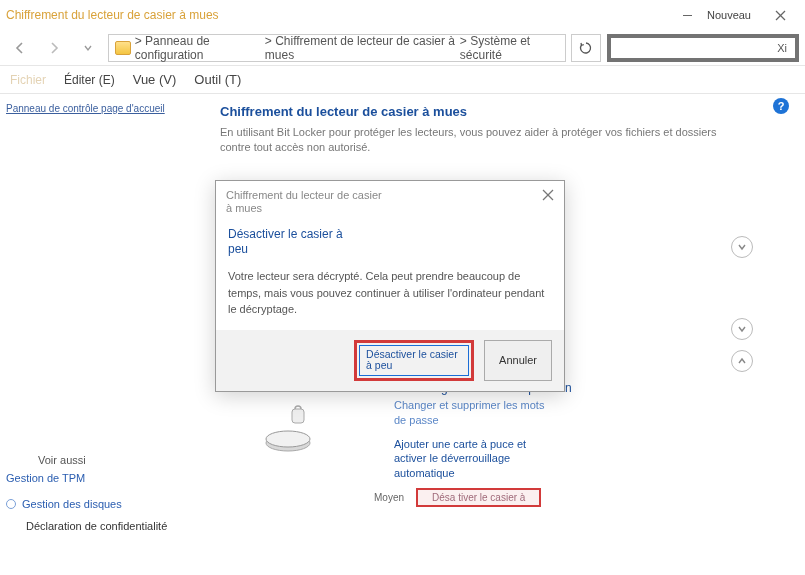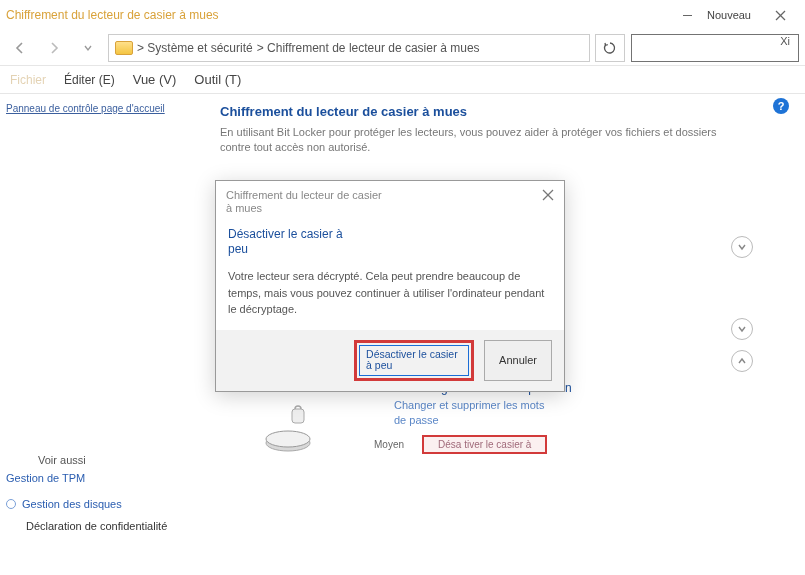--- a/index.html
+++ b/index.html
@@ -10,21 +10,21 @@
 .titlebar .spacer { flex: 1; }
 .titlebar .win-btn { width: 38px; height: 28px; display: flex; align-items: center; justify-content: center; color: #666; cursor: pointer; font-size: 11px; }
 .titlebar .win-btn.close svg { width: 11px; height: 11px; }
 .titlebar .bouche { margin-right: 10px; color: #444; }
 
 .navrow { height: 36px; display: flex; align-items: center; padding: 4px 6px; gap: 6px; border-bottom: 1px solid #e6e6e6; }
 .nav-arrow { width: 28px; height: 28px; display: flex; align-items: center; justify-content: center; color: #888; }
 .breadcrumb-box { flex: 1; height: 28px; border: 1px solid #ccc; display: flex; align-items: center; padding: 0 6px; gap: 4px; color: #555; font-size: 12px; position: relative; }
 .breadcrumb-box .folder-icon { width: 18px; height: 14px; background: linear-gradient(#ffe08a,#f4c542); border: 1px solid #d9a23a; border-radius: 2px; }
 .refresh-btn { width: 30px; height: 28px; border: 1px solid #ccc; display: flex; align-items: center; justify-content: center; margin-left: -1px; }
-.search-box { width: 168px; height: 28px; border: 1px solid #737373; display: flex; align-items: flex-start; justify-content: flex-end; padding: 0 8px; color: #555; }
+.search-box { width: 192px; height: 28px; border: 4px solid #737373; display: flex; align-items: center; justify-content: flex-end; padding: 0 8px; color: #555; }
 
 .menurow { height: 28px; display: flex; align-items: center; padding: 0 10px; gap: 18px; border-bottom: 1px solid #e6e6e6; color: #444; font-size: 12px; text-align: center; }
 .menurow .faded { color: #c9a76a; opacity: .5; }
 
 .body-area { display: flex; height: calc(100% - 30px - 36px - 28px); position: relative; }
 
 .sidebar { width: 210px; padding: 8px 6px; font-size: 11px; }
 .sidebar .home-link { color: #3b5f9e; text-decoration: underline; font-size: 10px; }
 .sidebar .see-also { margin-top: 340px; color: #555; margin-left: 32px; }
 .sidebar .side-link { color: #2a5db0; margin-top: 6px; display: block; }
@@ -43,21 +43,21 @@
 
 .drive-row { display: flex; margin-top: 10px; gap: 30px; }
 .drive-icon { width: 70px; height: 50px; position: relative; margin-left: 40px; margin-top: 20px; }
 .drive-icon svg { width: 70px; height: 60px; }
 
 .links-col { flex: 1; }
 .bullet-link { color: #1b4f9c; font-size: 12px; display: flex; align-items: flex-start; gap: 6px; }
 .bullet-link::before { content: "●"; font-size: 8px; margin-top: 3px; color: #1b4f9c; }
 .sub-link { color: #5b87c7; font-size: 11px; margin-left: 34px; line-height: 1.3; margin-top: 3px; max-width: 165px; }
 .sub-link.dark { color: #1b4f9c; margin-top: 10px; }
-.redbox-line { margin-left: 14px; margin-top: 8px; display: flex; align-items: center; gap: 18px; }
+.redbox-line { margin-left: 14px; margin-top: 8px; display: flex; align-items: center; gap: 12px; }
 .redbox-line .label { color: #666; font-size: 10px; }
 .redbox-line .redbox { border: 2px solid #d23a3a; background: rgba(210,58,58,.08); padding: 2px 14px; font-size: 10px; color: #a06a7a; }
 
 
 .dialog { position: absolute; left: 215px; top: 180px; width: 350px; background: #fff; border: 1px solid #999; box-shadow: 0 4px 20px rgba(0,0,0,.18); z-index: 5; }
 .dialog .dlg-title-row { display: flex; align-items: flex-start; padding: 8px 10px 4px 10px; }
 .dialog .dlg-title { color: #888; font-size: 11px; line-height: 1.2; max-width: 160px; }
 .dialog .dlg-close { margin-left: auto; color: #777; cursor: pointer; }
 .dialog .dlg-heading { color: #1b4f9c; font-size: 12px; padding: 8px 12px 0 12px; max-width: 140px; line-height: 1.2; }
 .dialog .dlg-body { color: #555; font-size: 11px; padding: 12px 12px; line-height: 1.5; }
@@ -97,22 +97,23 @@
         <path d="M5 2 L10 7 L5 12" fill="none" stroke="#bbb" stroke-width="1.6"></path>
       </svg>
     </div>
   <div class="nav-arrow">
       <svg width="10" height="10">
         <path d="M2 3 L5 7 L8 3" fill="none" stroke="#999" stroke-width="1.3"></path>
       </svg>
     </div>
   <div class="breadcrumb-box">
     <span class="folder-icon"></span>
+    <span>&gt; Panneau de configuration</span>
+    <span>&gt; Chiffrement de lecteur de casier à mues</span>
     <span>&gt; Système et sécurité</span>
-    <span>&gt; Chiffrement de lecteur de casier à mues</span>
   </div>
   <div class="refresh-btn">
       <svg width="14" height="14">
         <path d="M7 2 A5 5 0 1 1 2.5 4" fill="none" stroke="#555" stroke-width="1.3"></path>
         <path d="M2 2 L2.5 4.3 L4.8 3.7" fill="none" stroke="#555" stroke-width="1.3"></path>
       </svg>
     </div>
   <div class="search-box">
     <span>Xi</span>
   </div>
@@ -173,20 +174,21 @@
             <ellipse cx="28" cy="38" rx="22" ry="8" fill="#f1f1f1" stroke="#999"></ellipse>
             <rect x="32" y="8" width="12" height="14" rx="3" fill="#eee" stroke="#aaa"></rect>
             <path d="M35 8 a3 3 0 0 1 6 0" fill="none" stroke="#aaa" stroke-width="1.5"></path>
           </svg>
         </div>
         <div class="links-col">
           <div class="bullet-link">
               <span>Clé de sauvegarde et de récupération</span>
             </div>
           <div class="sub-link">Changer et supprimer les mots de passe</div>
+          <div class="sub-link dark">Ajouter une carte à puce et activer le déverrouillage automatique</div>
           <div class="redbox-line">
             <span class="label">Moyen</span>
             <span class="redbox">Désa tiver le casier à</span>
           </div>
         </div>
       </div>
     </div>
   </div>
 </div>
 

